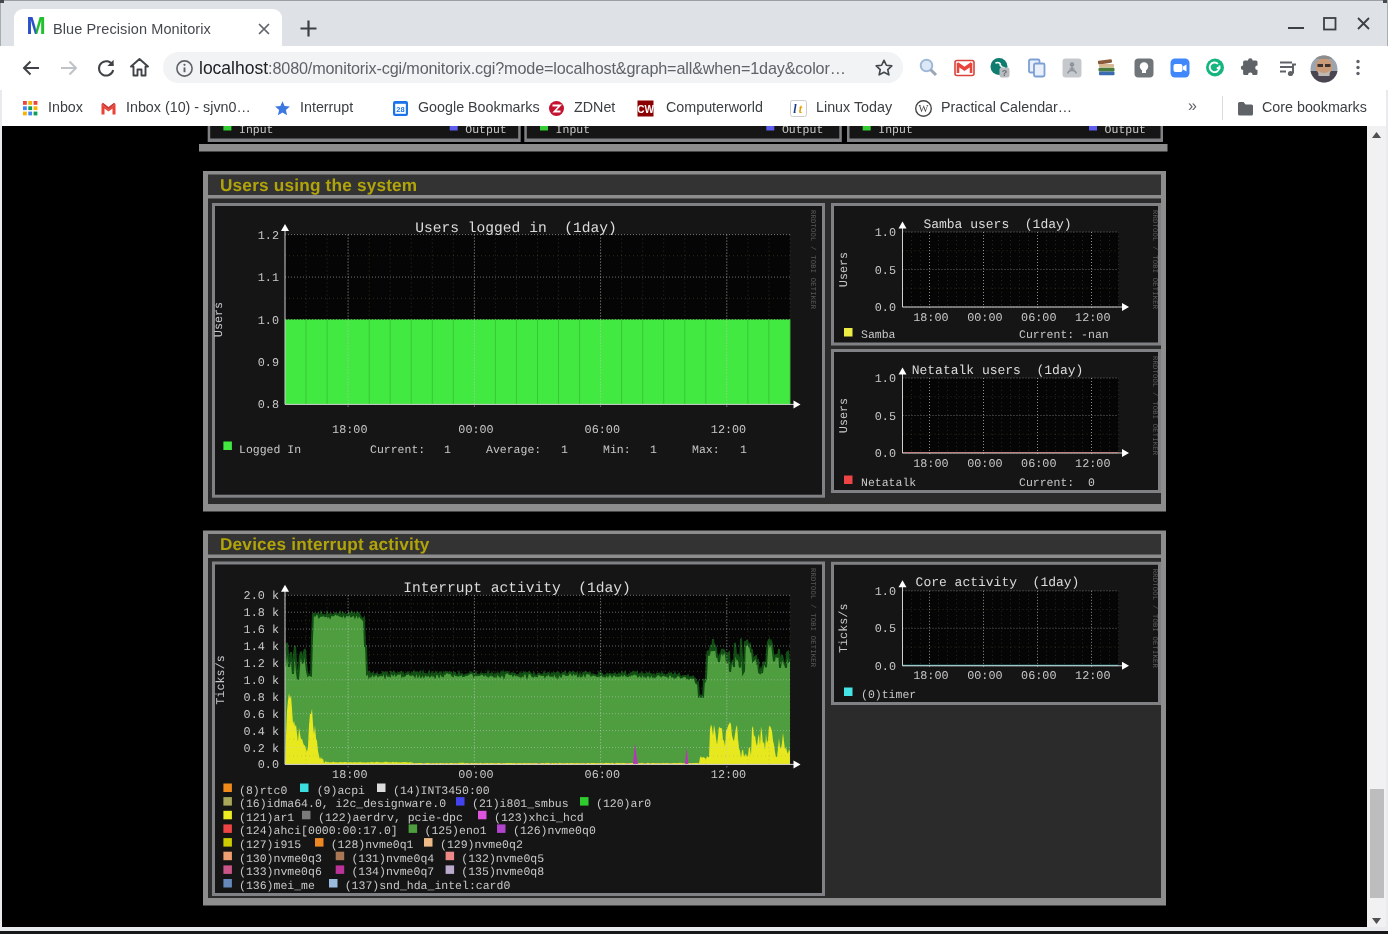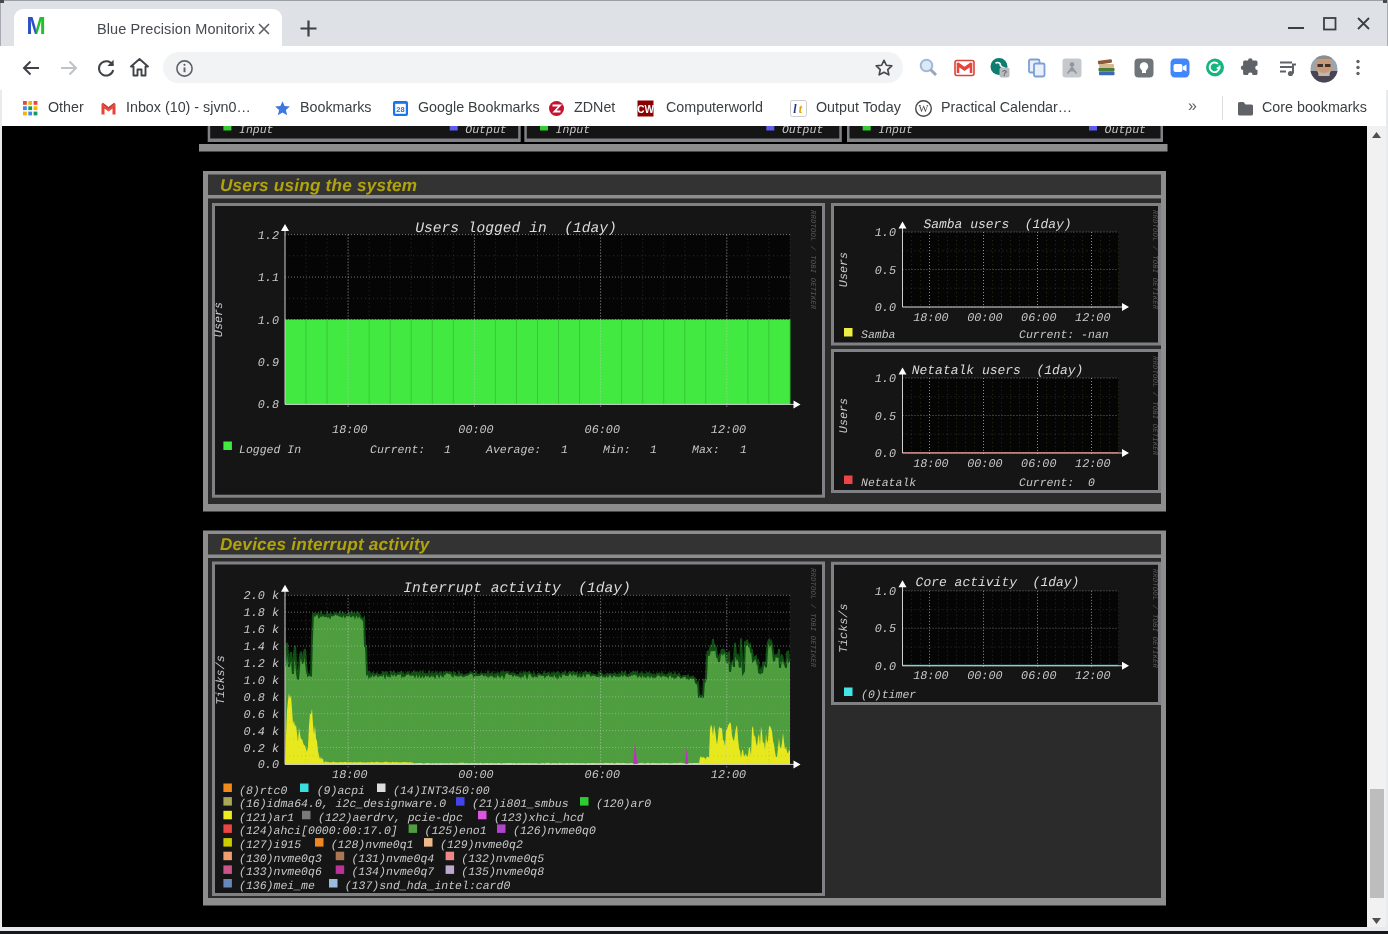--- a/index.html
+++ b/index.html
@@ -1,29 +1,29 @@
 <!DOCTYPE html>
 <html><head>
 <meta charset="utf-8">
 <style>
   * { margin:0; padding:0; box-sizing:border-box; }
   html,body { width:1388px; height:934px; overflow:hidden; background:#000; font-family:"Liberation Sans", sans-serif; }
   .abs { position:absolute; }
   #win { position:relative; width:1388px; height:934px; }
   #tabstrip { left:0; top:0; width:1388px; height:46px; background:#dee1e6; }
   #tab { left:14px; top:9px; width:268px; height:37px; background:#fff; border-radius:9px 9px 0 0; }
-  #tabtitle { left:53px; top:21px; font-size:14.5px; color:#45494e; letter-spacing:0.1px;margin-left:44px;}
+  #tabtitle { left:53px; top:21px; font-size:14.5px; color:#45494e; letter-spacing:0.1px;}
   #toolbar { left:0; top:46px; width:1388px; height:44px; background:#fff; }
   #omnibox { left:163px; top:52px; width:740px; height:31px; border-radius:16px; background:#f1f3f4; }
   #url { left:199px; top:58px; font-size:17.5px; color:#5f6368; white-space:nowrap; width:672px; overflow:hidden; }
   #url span { font-size:16.2px; letter-spacing:-0.15px; }
   #url b { color:#202124; font-weight:normal; }
   #bookbar { left:0; top:90px; width:1388px; height:36px; background:#fff; }
   .bk { position:absolute; top:99px; font-size:14.3px; color:#3c4043; white-space:nowrap; }
-  #content { left:0; top:126px; width:1388px; height:624px; background:#000;font-style:italic; }
+  #content { left:0; top:126px; width:1388px; height:624px; background:#000; }
   #sbar { left:1367px; top:126px; width:19px; height:805px; background:#f1f1f1; }
   #sthumb { left:1369.5px; top:789px; width:14px; height:109px; background:#bdbdbd; border-radius:0px; }
   .corner { background:#46494d; width:4px; height:3px; }
   #winborderL { left:0; top:90px; width:2px; height:841px; background:#e8eaed; }
   #winborderR { left:1386px; top:90px; width:2px; height:841px; background:#e8eaed; }
   #winborderB { left:0; top:927px; width:1388px; height:4px; background:#e8eaed; }
   #belowB { left:0; top:931px; width:1388px; height:3px; background:#17181a; }
 </style>
 </head>
 <body>
@@ -77,20 +77,21 @@
   <svg class="abs" style="left:128px;top:56px" width="23" height="23" viewBox="0 0 23 23">
     <path d="M11.5 3 L3 10.5 H5.5 V19.5 H9.5 V13.5 H13.5 V19.5 H17.5 V10.5 H20 Z" fill="none" stroke="#3f4347" stroke-width="1.9" stroke-linejoin="round"></path>
   </svg>
   <div class="abs" id="omnibox"></div>
 
   <svg class="abs" style="left:175px;top:59px" width="19" height="19" viewBox="0 0 19 19">
     <circle cx="9.5" cy="9.5" r="7.6" fill="none" stroke="#5f6368" stroke-width="1.6"></circle>
     <path d="M9.5 8.4 V13.2" stroke="#5f6368" stroke-width="1.9"></path>
     <circle cx="9.5" cy="5.8" r="1.1" fill="#5f6368"></circle>
   </svg>
+  <div class="abs" id="url"><b>localhost</b><span>:8080/monitorix-cgi/monitorix.cgi?mode=localhost&amp;graph=all&amp;when=1day&amp;color…</span></div>
 
   <svg class="abs" style="left:873px;top:57px" width="22" height="22" viewBox="0 0 24 24">
     <path d="M12 3.6 L14.6 9 L20.5 9.7 L16.1 13.7 L17.3 19.5 L12 16.6 L6.7 19.5 L7.9 13.7 L3.5 9.7 L9.4 9 Z" fill="none" stroke="#43474b" stroke-width="1.8" stroke-linejoin="round"></path>
   </svg>
   <svg class="abs" style="left:917px;top:57px" width="22" height="22" viewBox="0 0 22 22">
       <circle cx="9.5" cy="8.5" r="5.8" fill="#dce8f5" stroke="#9fb8d8" stroke-width="2"></circle>
       <path d="M13.5 12.5 L19 18" stroke="#9aa6b5" stroke-width="3"></path>
     </svg>
 <svg class="abs" style="left:954px;top:58px" width="22" height="22" viewBox="0 0 22 22">
       <rect x="1" y="2.5" width="19" height="15" rx="2" fill="#fff" stroke="#d8453c" stroke-width="1.6"></rect>
@@ -166,30 +167,30 @@
         <rect x="6.3" y="1.0" width="3.8" height="3.8" fill="#f4b400"></rect>
         <rect x="11.6" y="1.0" width="3.8" height="3.8" fill="#e8453c"></rect>
         <rect x="1.0" y="6.3" width="3.8" height="3.8" fill="#4285f4"></rect>
         <rect x="6.3" y="6.3" width="3.8" height="3.8" fill="#0f9d58"></rect>
         <rect x="11.6" y="6.3" width="3.8" height="3.8" fill="#f4b400"></rect>
         <rect x="1.0" y="11.6" width="3.8" height="3.8" fill="#f4b400"></rect>
         <rect x="6.3" y="11.6" width="3.8" height="3.8" fill="#4285f4"></rect>
         <rect x="11.6" y="11.6" width="3.8" height="3.8" fill="#0f9d58"></rect>
       </g>
     </svg>
-<div class="bk" style="left:48px">Other</div>
+<div class="bk" style="left:48px">Inbox</div>
 <svg class="abs" style="left:100px;top:100px" width="17" height="17" viewBox="0 0 17 17">
       <path d="M1.5 14.5 V4 L8.5 9.5 L15.5 4 V14.5 H12.5 V8.5 L8.5 11.5 L4.5 8.5 V14.5 Z" fill="#ea4335"></path>
       <path d="M1.5 4 L3 2.8 L8.5 7 L14 2.8 L15.5 4 L8.5 9.5 Z" fill="#c5221f" opacity="0.9"></path>
     </svg>
 <div class="bk" style="left:126px">Inbox (10) - sjvn0…</div>
 <svg class="abs" style="left:274px;top:100px" width="17" height="17" viewBox="0 0 17 17">
       <path d="M8.5 1.2 L10.6 6.1 L15.9 6.6 L11.9 10.1 L13.1 15.3 L8.5 12.5 L3.9 15.3 L5.1 10.1 L1.1 6.6 L6.4 6.1 Z" fill="#3c78e0"></path>
     </svg>
-<div class="bk" style="left:300px">Bookmarks</div>
+<div class="bk" style="left:300px">Interrupt</div>
 <svg class="abs" style="left:392px;top:100px" width="17" height="17" viewBox="0 0 17 17">
       <rect x="1" y="1" width="15" height="15" rx="2" fill="#1a73e8"></rect>
       <rect x="3.2" y="3.8" width="10.6" height="10" fill="#fff"></rect>
       <text x="8.5" y="11.8" font-family="Liberation Sans" font-size="7.5" font-weight="bold" fill="#1a73e8" text-anchor="middle">28</text>
     </svg>
 <div class="bk" style="left:418px">Google Bookmarks</div>
 <svg class="abs" style="left:548px;top:100px" width="17" height="17" viewBox="0 0 17 17">
       <circle cx="8.5" cy="8.5" r="7.5" fill="#c41230"></circle>
       <path d="M4.5 5.5 H12 L6.5 11.5 H12.5" stroke="#fff" stroke-width="1.8" fill="none"></path>
     </svg>
@@ -197,21 +198,21 @@
 <svg class="abs" style="left:637px;top:100px" width="17" height="17" viewBox="0 0 17 17">
       <rect x="0.5" y="0.5" width="16" height="16" fill="#8b0000"></rect>
       <text x="8.5" y="12.5" font-family="Liberation Sans" font-size="10" font-weight="bold" fill="#fff" text-anchor="middle">CW</text>
     </svg>
 <div class="bk" style="left:666px">Computerworld</div>
 <svg class="abs" style="left:790px;top:100px" width="17" height="17" viewBox="0 0 17 17">
       <rect x="0.5" y="0.5" width="16" height="16" rx="2" fill="#fff" stroke="#ccc"></rect>
       <text x="5" y="12.5" font-family="Liberation Serif" font-size="12" font-weight="bold" font-style="italic" fill="#1a3a8a" text-anchor="middle">l</text>
       <text x="10.5" y="12.5" font-family="Liberation Serif" font-size="12" font-weight="bold" font-style="italic" fill="#e8a000" text-anchor="middle">t</text>
     </svg>
-<div class="bk" style="left:816px">Output Today</div>
+<div class="bk" style="left:816px">Linux Today</div>
 <svg class="abs" style="left:915px;top:100px" width="17" height="17" viewBox="0 0 17 17">
       <circle cx="8.5" cy="8.5" r="7.8" fill="#fff" stroke="#464646" stroke-width="1.4"></circle>
       <text x="8.5" y="12" font-family="Liberation Serif" font-size="10.5" fill="#464646" text-anchor="middle">W</text>
     </svg>
 <div class="bk" style="left:941px">Practical Calendar…</div>
 <div class="bk" style="left:1188px;top:97px;font-size:16px;color:#5f6368">»</div>
 <div class="abs" style="left:1222px;top:96px;width:1px;height:24px;background:#dadce0"></div>
 <svg class="abs" style="left:1237px;top:100px" width="17" height="17" viewBox="0 0 17 17">
       <path d="M1 3.5 a1.5 1.5 0 0 1 1.5-1.5 h4 l2 2.5 h6 a1.5 1.5 0 0 1 1.5 1.5 v8 a1.5 1.5 0 0 1 -1.5 1.5 h-12 a1.5 1.5 0 0 1 -1.5 -1.5 Z" fill="#5f6368"></path>
     </svg>

